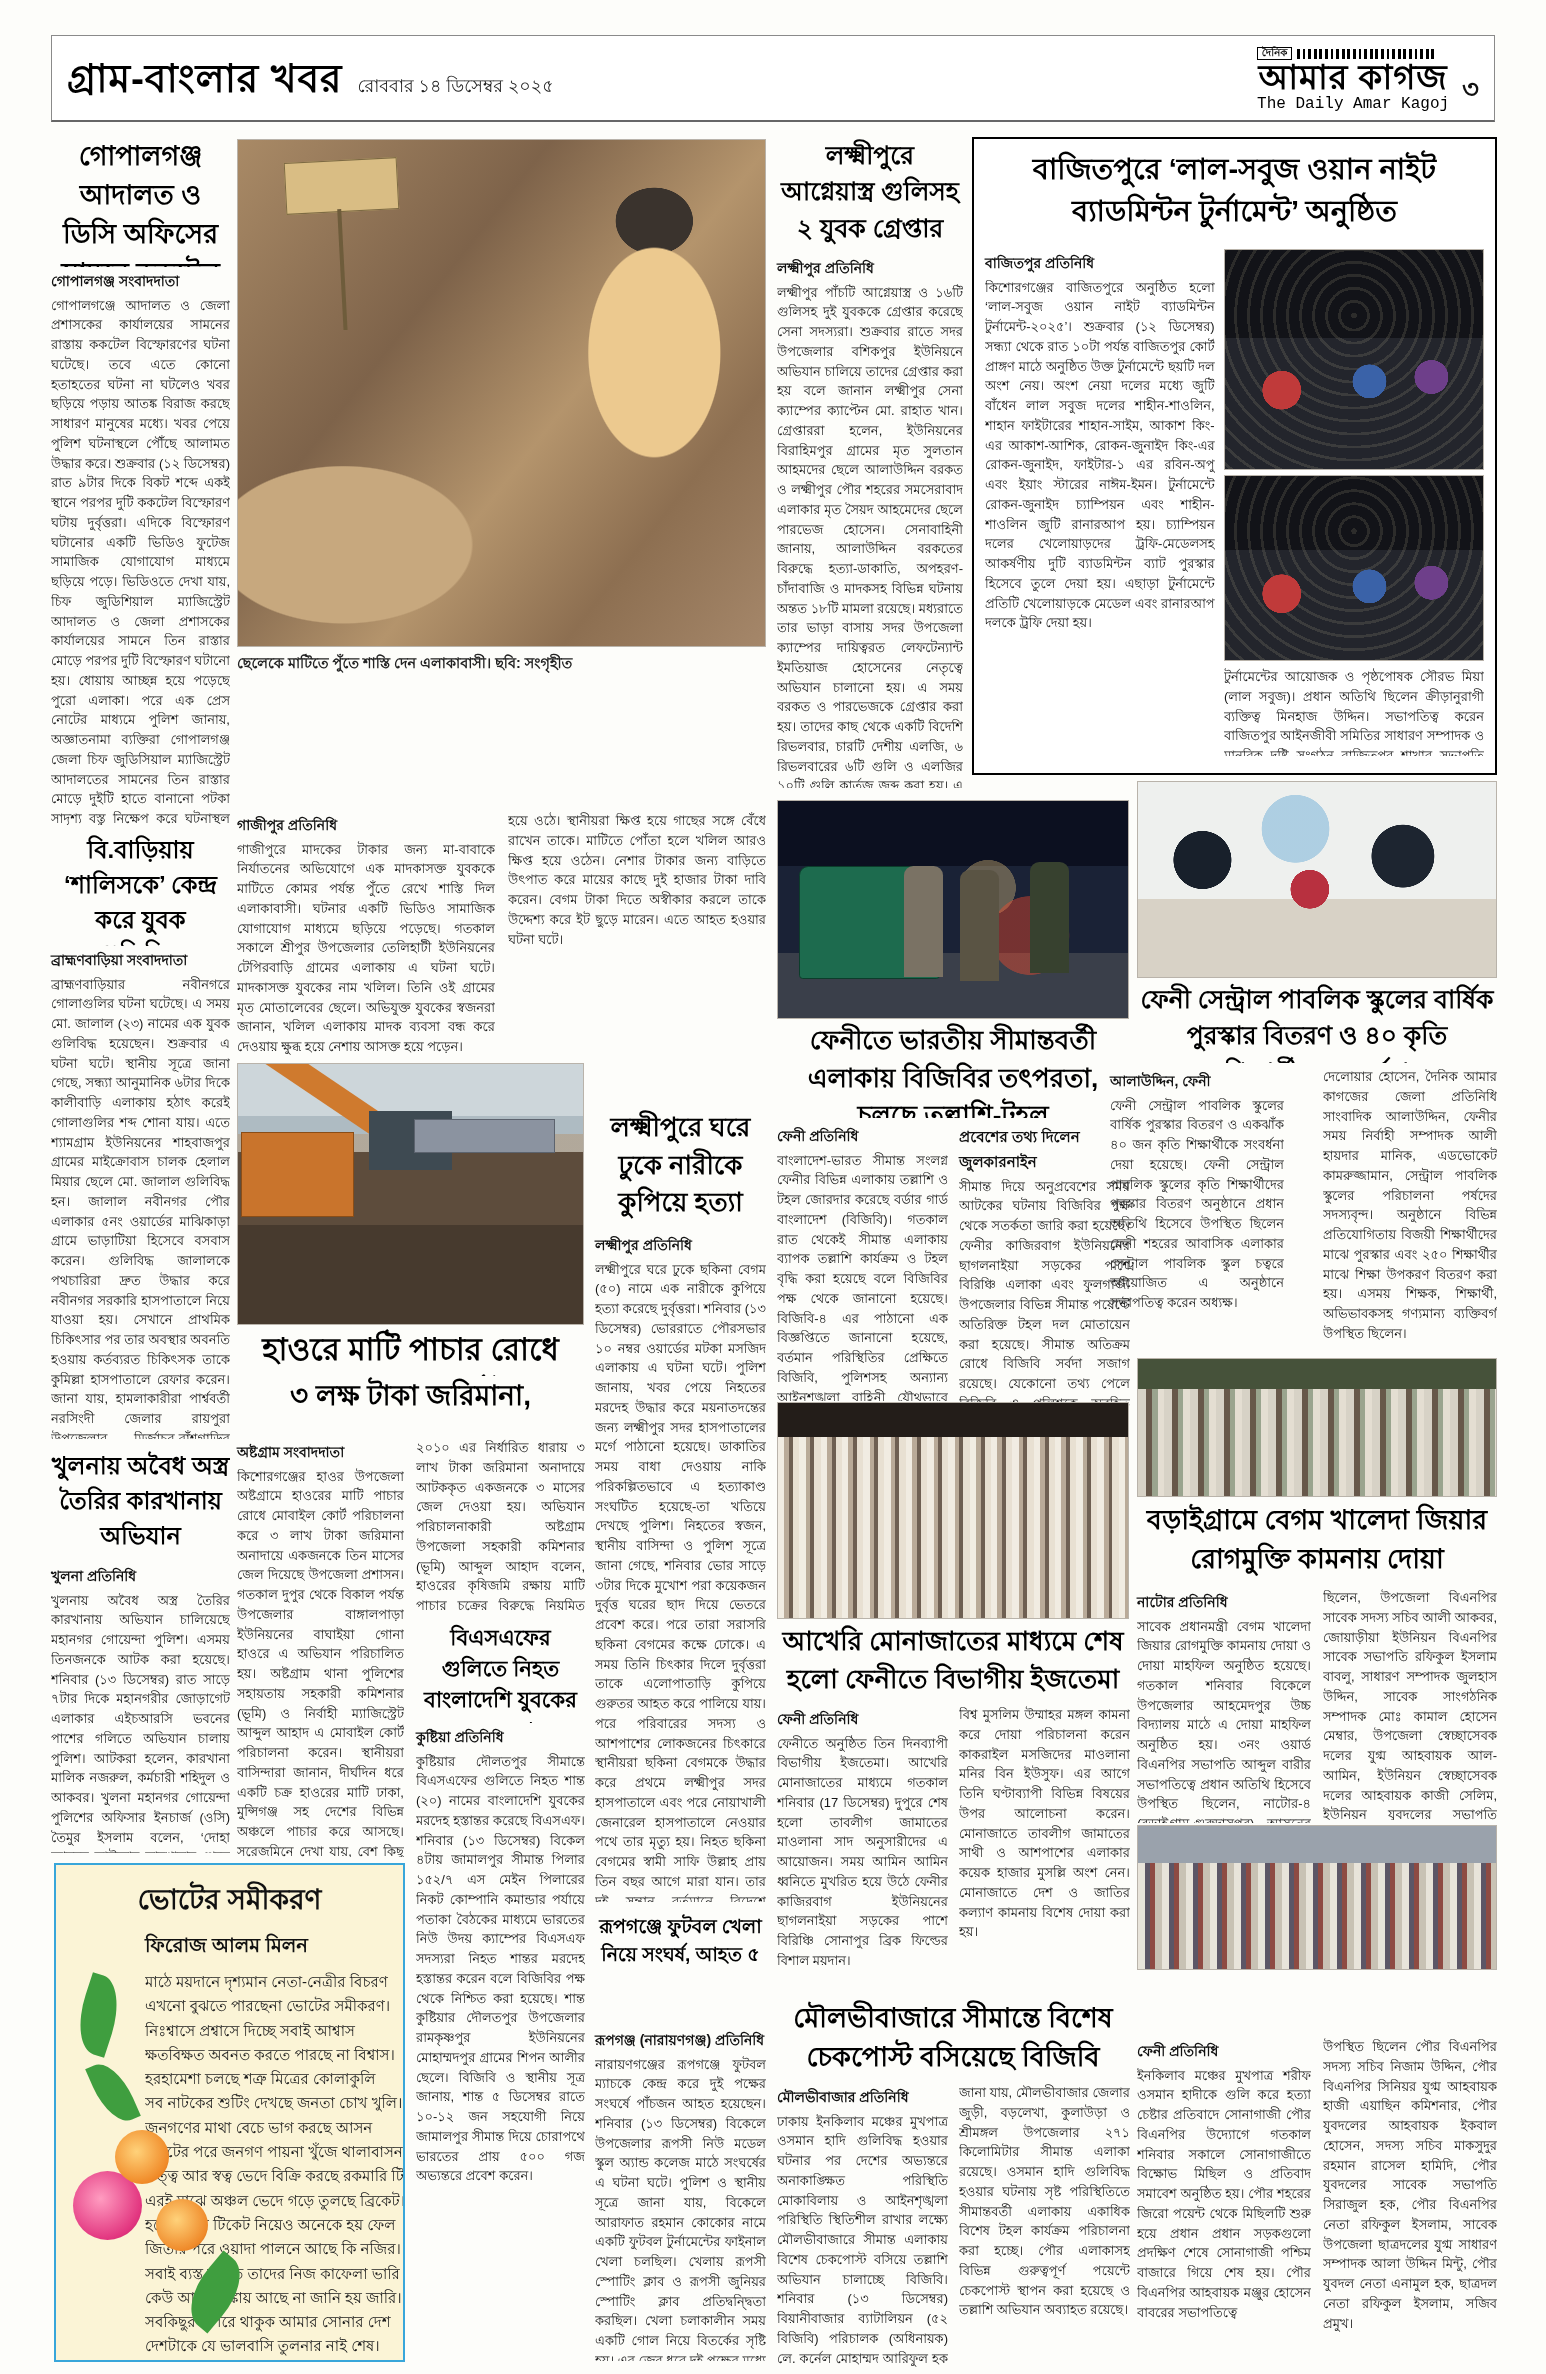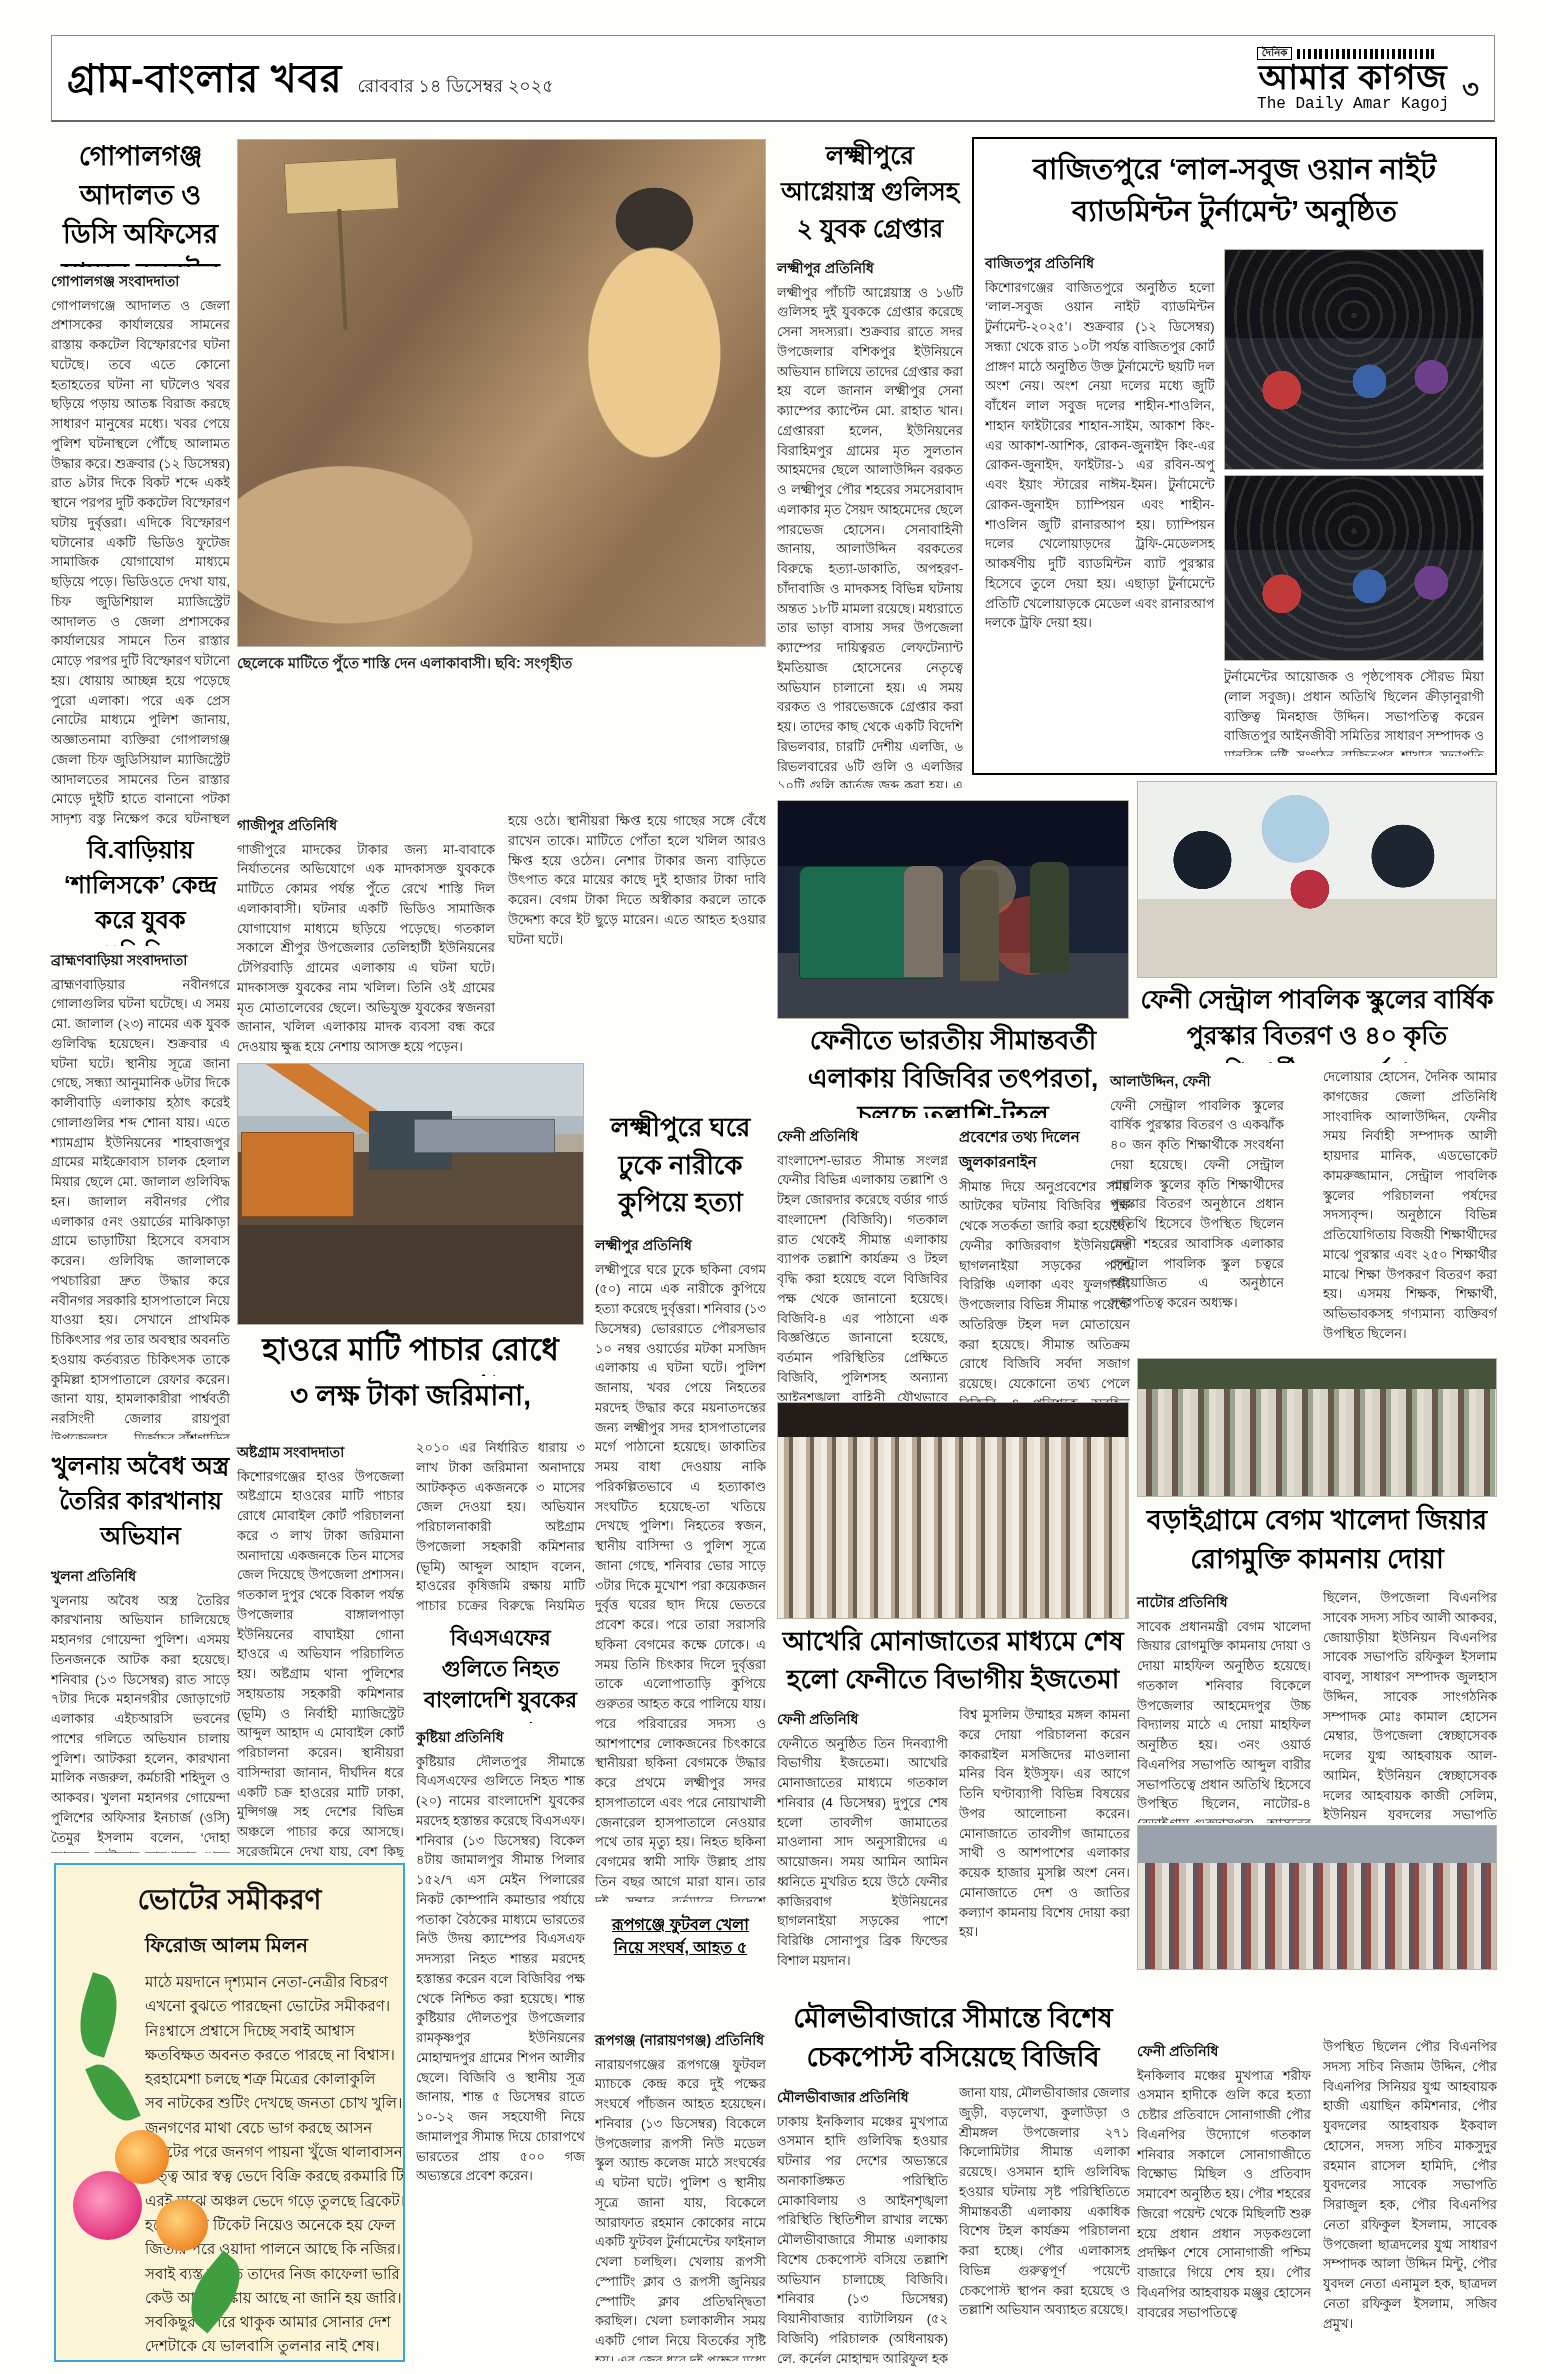--- a/index.html
+++ b/index.html
@@ -179,21 +179,21 @@
     <div class="bodytxt" style="height:614px;">কুষ্টিয়ার দৌলতপুর সীমান্তে বিএসএফের গুলিতে নিহত শান্ত (২০) নামের বাংলাদেশি যুবকের মরদেহ হস্তান্তর করেছে বিএসএফ। শনিবার (১৩ ডিসেম্বর) বিকেল ৪টায় জামালপুর সীমান্ত পিলার ১৫২/৭ এস মেইন পিলারের নিকট কোম্পানি কমান্ডার পর্যায়ে পতাকা বৈঠকের মাধ্যমে ভারতের নিউ উদয় ক্যাম্পের বিএসএফ সদস্যরা নিহত শান্তর মরদেহ হস্তান্তর করেন বলে বিজিবির পক্ষ থেকে নিশ্চিত করা হয়েছে। শান্ত কুষ্টিয়ার দৌলতপুর উপজেলার রামকৃষ্ণপুর ইউনিয়নের মোহাম্মদপুর গ্রামের শিপন আলীর ছেলে। বিজিবি ও স্থানীয় সূত্র জানায়, শান্ত ৫ ডিসেম্বর রাতে ১০-১২ জন সহযোগী নিয়ে জামালপুর সীমান্ত দিয়ে চোরাপথে ভারতের প্রায় ৫০০ গজ অভ্যন্তরে প্রবেশ করেন।</div>
   </div>
 
   <div class="abs" style="left:595px;top:1109px;width:171px;height:798px;">
     <div class="headline" style="font-size:26px;height:122px;">লক্ষ্মীপুরে ঘরে ঢুকে নারীকে কুপিয়ে হত্যা</div>
     <div class="byline">লক্ষ্মীপুর প্রতিনিধি</div>
     <div class="bodytxt" style="height:642px;">লক্ষ্মীপুরে ঘরে ঢুকে ছকিনা বেগম (৫০) নামে এক নারীকে কুপিয়ে হত্যা করেছে দুর্বৃত্তরা। শনিবার (১৩ ডিসেম্বর) ভোররাতে পৌরসভার ১০ নম্বর ওয়ার্ডের মটকা মসজিদ এলাকায় এ ঘটনা ঘটে। পুলিশ জানায়, খবর পেয়ে নিহতের মরদেহ উদ্ধার করে ময়নাতদন্তের জন্য লক্ষ্মীপুর সদর হাসপাতালের মর্গে পাঠানো হয়েছে। ডাকাতির সময় বাধা দেওয়ায় নাকি পরিকল্পিতভাবে এ হত্যাকাণ্ড সংঘটিত হয়েছে-তা খতিয়ে দেখছে পুলিশ। নিহতের স্বজন, স্থানীয় বাসিন্দা ও পুলিশ সূত্রে জানা গেছে, শনিবার ভোর সাড়ে ৩টার দিকে মুখোশ পরা কয়েকজন দুর্বৃত্ত ঘরের ছাদ দিয়ে ভেতরে প্রবেশ করে। পরে তারা সরাসরি ছকিনা বেগমের কক্ষে ঢোকে। এ সময় তিনি চিৎকার দিলে দুর্বৃত্তরা তাকে এলোপাতাড়ি কুপিয়ে গুরুতর আহত করে পালিয়ে যায়। পরে পরিবারের সদস্য ও আশপাশের লোকজনের চিৎকারে স্থানীয়রা ছকিনা বেগমকে উদ্ধার করে প্রথমে লক্ষ্মীপুর সদর হাসপাতালে এবং পরে নোয়াখালী জেনারেল হাসপাতালে নেওয়ার পথে তার মৃত্যু হয়। নিহত ছকিনা বেগমের স্বামী সাফি উল্লাহ প্রায় তিন বছর আগে মারা যান। তার দুই সন্তান বর্তমানে বিদেশে অবস্থান করছেন। ঘর থেকে কোনো মালামাল বা টাকা লুটের ঘটনা ঘটেনি বলে জানান স্বজনেরা। তবে ডাকাতির সময় বাধা দেওয়ায় এই হত্যাকাণ্ড সংঘটিত হয়েছে বলে স্থানীয়দের একটি অংশ দাবি করছে।</div>
   </div>
 
   <div class="abs" style="left:595px;top:1913px;width:171px;height:458px;">
-    <div class="headline" style="font-size:16px;height:113px;text-decoration:underline;">রূপগঞ্জে ফুটবল খেলা নিয়ে সংঘর্ষ, আহত ৫</div>
+    <div class="headline" style="font-size:19px;height:113px;">রূপগঞ্জে ফুটবল খেলা নিয়ে সংঘর্ষ, আহত ৫</div>
     <div class="byline">রূপগঞ্জ (নারায়ণগঞ্জ) প্রতিনিধি</div>
     <div class="bodytxt" style="height:306px;">নারায়ণগঞ্জের রূপগঞ্জে ফুটবল ম্যাচকে কেন্দ্র করে দুই পক্ষের সংঘর্ষে পাঁচজন আহত হয়েছেন। শনিবার (১৩ ডিসেম্বর) বিকেলে উপজেলার রূপসী নিউ মডেল স্কুল অ্যান্ড কলেজ মাঠে সংঘর্ষের এ ঘটনা ঘটে। পুলিশ ও স্থানীয় সূত্রে জানা যায়, বিকেলে আরাফাত রহমান কোকোর নামে একটি ফুটবল টুর্নামেন্টের ফাইনাল খেলা চলছিল। খেলায় রূপসী স্পোটিং ক্লাব ও রূপসী জুনিয়র স্পোটিং ক্লাব প্রতিদ্বন্দ্বিতা করছিল। খেলা চলাকালীন সময় একটি গোল নিয়ে বিতর্কের সৃষ্টি হয়। এর জের ধরে দুই পক্ষের মধ্যে প্রথমে বাগবিতণ্ডা ও হাতাহাতির ঘটনা ঘটে। এক পর্যায়ে দুই দলের খেলোয়াড় ও সমর্থকরা সংঘর্ষে জড়িয়ে পড়ে। এতে করে উভয় পক্ষের অন্তত পাঁচজন আহত হন। আহতদের স্থানীয় হাসপাতালে চিকিৎসা দেওয়া হয়েছে।</div>
   </div>
 
   <div class="abs" style="left:777px;top:137px;width:186px;height:655px;">
     <div class="headline" style="font-size:25px;height:117px;">লক্ষ্মীপুরে আগ্নেয়াস্ত্র গুলিসহ ২ যুবক গ্রেপ্তার</div>
     <div class="byline">লক্ষ্মীপুর প্রতিনিধি</div>
     <div class="bodytxt" style="height:505px;">লক্ষ্মীপুর পাঁচটি আগ্নেয়াস্ত্র ও ১৬টি গুলিসহ দুই যুবককে গ্রেপ্তার করেছে সেনা সদস্যরা। শুক্রবার রাতে সদর উপজেলার বশিকপুর ইউনিয়নে অভিযান চালিয়ে তাদের গ্রেপ্তার করা হয় বলে জানান লক্ষ্মীপুর সেনা ক্যাম্পের ক্যাপ্টেন মো. রাহাত খান। গ্রেপ্তাররা হলেন, ইউনিয়নের বিরাহিমপুর গ্রামের মৃত সুলতান আহমদের ছেলে আলাউদ্দিন বরকত ও লক্ষ্মীপুর পৌর শহরের সমসেরাবাদ এলাকার মৃত সৈয়দ আহমেদের ছেলে পারভেজ হোসেন। সেনাবাহিনী জানায়, আলাউদ্দিন বরকতের বিরুদ্ধে হত্যা-ডাকাতি, অপহরণ-চাঁদাবাজি ও মাদকসহ বিভিন্ন ঘটনায় অন্তত ১৮টি মামলা রয়েছে। মধ্যরাতে তার ভাড়া বাসায় সদর উপজেলা ক্যাম্পের দায়িত্বরত লেফটেন্যান্ট ইমতিয়াজ হোসেনের নেতৃত্বে অভিযান চালানো হয়। এ সময় বরকত ও পারভেজকে গ্রেপ্তার করা হয়। তাদের কাছ থেকে একটি বিদেশি রিভলবার, চারটি দেশীয় এলজি, ৬ রিভলবারের ৬টি গুলি ও এলজির ১০টি গুলি কার্তুজ জব্দ করা হয়। এ সময় বাসায় থাকা আরও তিনজন পালিয়ে যায়। তারা হলেন- বিরাহীমপুর গ্রামের জোবায়ের হোসেন শান্ত, ইকবাল ও কাশিপুর গ্রামের ছোট ইউসুফ। তাদের বিরুদ্ধেও বিভিন্ন ঘটনায় মামলা রয়েছে।</div>
   </div>
 
@@ -225,21 +225,21 @@
   </div>
   <div class="abs" style="left:959px;top:1122px;width:171px;height:278px;">
     <div class="byline" style="font-size:15px;">প্রবেশের তথ্য দিলেন জুলকারনাইন</div>
     <div class="bodytxt" style="height:243px;">সীমান্ত দিয়ে অনুপ্রবেশের সময় আটকের ঘটনায় বিজিবির পক্ষ থেকে সতর্কতা জারি করা হয়েছে। ফেনীর কাজিরবাগ ইউনিয়নের ছাগলনাইয়া সড়কের পাশে বিরিঞ্চি এলাকা এবং ফুলগাজী উপজেলার বিভিন্ন সীমান্ত পয়েন্টে অতিরিক্ত টহল দল মোতায়েন করা হয়েছে। সীমান্ত অতিক্রম রোধে বিজিবি সর্বদা সজাগ রয়েছে। যেকোনো তথ্য পেলে বিজিবি ও পুলিশকে অবহিত করার আহ্বান জানান তিনি।</div>
   </div>
 
   <div class="abs photo ph-crowd" style="left:777px;top:1402px;width:352px;height:217px;"></div>
   <div class="abs headline" style="left:777px;top:1623px;width:352px;height:78px;font-size:26px;">আখেরি মোনাজাতের মাধ্যমে শেষ হলো ফেনীতে বিভাগীয় ইজতেমা</div>
   <div class="abs" style="left:777px;top:1705px;width:171px;height:289px;">
     <div class="byline">ফেনী প্রতিনিধি</div>
-    <div class="bodytxt" style="height:262px;">ফেনীতে অনুষ্ঠিত তিন দিনব্যাপী বিভাগীয় ইজতেমা। আখেরি মোনাজাতের মাধ্যমে গতকাল শনিবার (4 ডিসেম্বর) দুপুরে শেষ হলো তাবলীগ জামাতের মাওলানা সাদ অনুসারীদের এ আয়োজন। সময় আমিন আমিন ধ্বনিতে মুখরিত হয়ে উঠে ফেনীর কাজিরবাগ ইউনিয়নের ছাগলনাইয়া সড়কের পাশে বিরিঞ্চি সোনাপুর ব্রিক ফিল্ডের বিশাল ময়দান।</div>
+    <div class="bodytxt" style="height:262px;">ফেনীতে অনুষ্ঠিত তিন দিনব্যাপী বিভাগীয় ইজতেমা। আখেরি মোনাজাতের মাধ্যমে গতকাল শনিবার (17 ডিসেম্বর) দুপুরে শেষ হলো তাবলীগ জামাতের মাওলানা সাদ অনুসারীদের এ আয়োজন। সময় আমিন আমিন ধ্বনিতে মুখরিত হয়ে উঠে ফেনীর কাজিরবাগ ইউনিয়নের ছাগলনাইয়া সড়কের পাশে বিরিঞ্চি সোনাপুর ব্রিক ফিল্ডের বিশাল ময়দান।</div>
   </div>
   <div class="abs bodytxt" style="left:959px;top:1705px;width:171px;height:288px;">বিশ্ব মুসলিম উম্মাহর মঙ্গল কামনা করে দোয়া পরিচালনা করেন কাকরাইল মসজিদের মাওলানা মনির বিন ইউসুফ। এর আগে তিনি ঘণ্টাব্যাপী বিভিন্ন বিষয়ের উপর আলোচনা করেন। মোনাজাতে তাবলীগ জামাতের সাথী ও আশপাশের এলাকার কয়েক হাজার মুসল্লি অংশ নেন। মোনাজাতে দেশ ও জাতির কল্যাণ কামনায় বিশেষ দোয়া করা হয়।</div>
 
   <div class="abs headline" style="left:777px;top:1999px;width:352px;height:80px;font-size:27px;">মৌলভীবাজারে সীমান্তে বিশেষ চেকপোস্ট বসিয়েছে বিজিবি</div>
   <div class="abs" style="left:777px;top:2083px;width:171px;height:284px;">
     <div class="byline">মৌলভীবাজার প্রতিনিধি</div>
     <div class="bodytxt" style="height:256px;">ঢাকায় ইনকিলাব মঞ্চের মুখপাত্র ওসমান হাদি গুলিবিদ্ধ হওয়ার ঘটনার পর দেশের অভ্যন্তরে অনাকাঙ্ক্ষিত পরিস্থিতি মোকাবিলায় ও আইনশৃঙ্খলা পরিস্থিতি স্থিতিশীল রাখার লক্ষ্যে মৌলভীবাজারে সীমান্ত এলাকায় বিশেষ চেকপোস্ট বসিয়ে তল্লাশি অভিযান চালাচ্ছে বিজিবি। শনিবার (১৩ ডিসেম্বর) বিয়ানীবাজার ব্যাটালিয়ন (৫২ বিজিবি) পরিচালক (অধিনায়ক) লে. কর্নেল মোহাম্মদ আরিফুল হক চৌধুরী বিষয়টি নিশ্চিত করেন।</div>
   </div>
   <div class="abs bodytxt" style="left:959px;top:2083px;width:171px;height:282px;">জানা যায়, মৌলভীবাজার জেলার জুড়ী, বড়লেখা, কুলাউড়া ও শ্রীমঙ্গল উপজেলার ২৭১ কিলোমিটার সীমান্ত এলাকা রয়েছে। ওসমান হাদি গুলিবিদ্ধ হওয়ার ঘটনায় সৃষ্ট পরিস্থিতিতে সীমান্তবর্তী এলাকায় একাধিক বিশেষ টহল কার্যক্রম পরিচালনা করা হচ্ছে। পৌর এলাকাসহ বিভিন্ন গুরুত্বপূর্ণ পয়েন্টে চেকপোস্ট স্থাপন করা হয়েছে ও তল্লাশি অভিযান অব্যাহত রয়েছে।</div>
 

